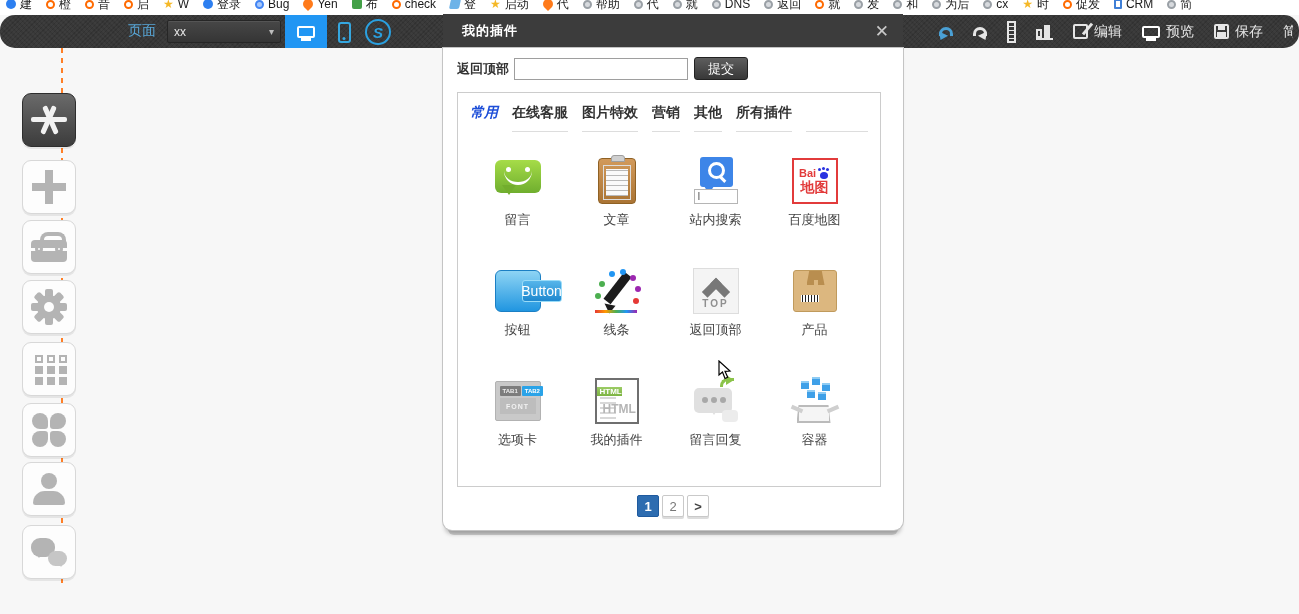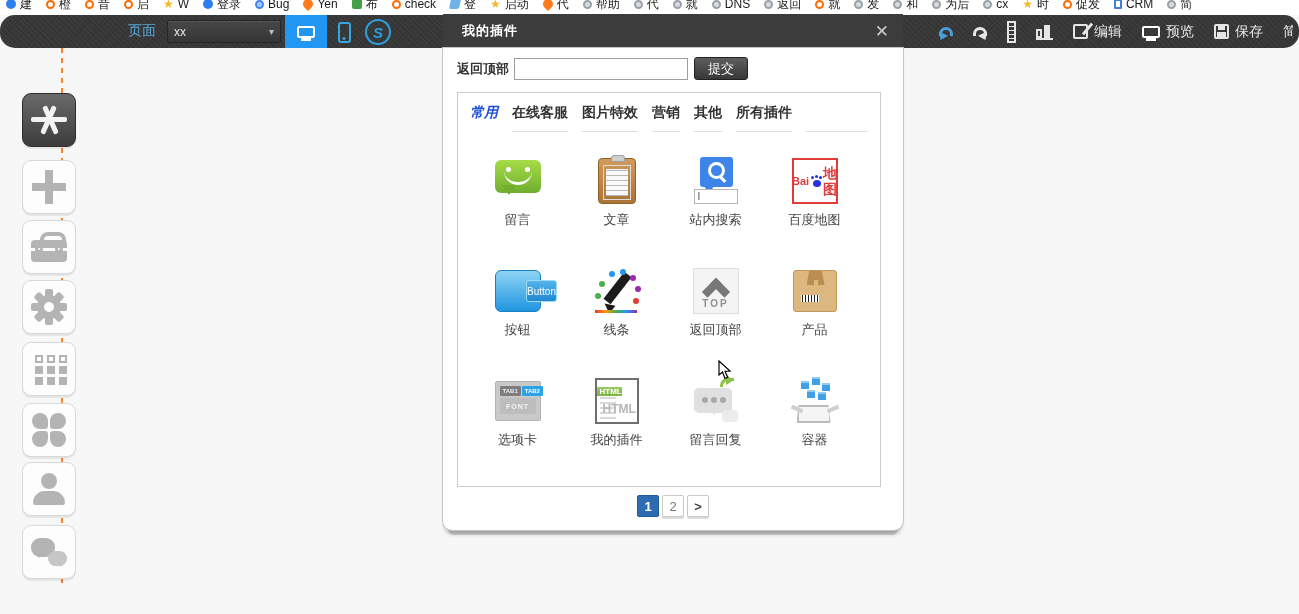--- a/index.html
+++ b/index.html
@@ -145,33 +145,33 @@
   .i-msg .bub::after { content:""; position:absolute; left:9px; top:10px; width:28px; height:12px; border-bottom:3px solid #fff; border-radius:0 0 14px 14px; }
   .i-msg .tail { position:absolute; left:7px; bottom:0; border:7px solid transparent; border-top:10px solid #72ad2d; }
 
   .i-search { position:relative; width:48px; height:48px; }
   .i-search .sq { position:absolute; left:8px; top:0; width:33px; height:30px; background:#3d85e8; border-radius:3px; }
   .i-search .sq::before { content:""; position:absolute; left:8px; top:5px; width:11px; height:11px; border:3px solid #fff; border-radius:50%; }
   .i-search .sq::after { content:""; position:absolute; left:21px; top:18px; width:3px; height:8px; background:#fff; transform:rotate(-45deg); }
   .i-search .ptr { position:absolute; left:12px; top:29px; border:5px solid transparent; border-top:8px solid #3d85e8; }
   .i-search .inp { position:absolute; left:2px; top:32px; width:44px; height:15px; background:#fff; border:1px solid #b5b5b5; font-size:10px; color:#555; padding-left:3px; line-height:13px; text-align:left; }
 
-  .i-baidu { width:46px; height:46px; background:#fff; border:2px solid #e23b3b; display:flex; flex-direction:row; align-items:center; justify-content:center; }
+  .i-baidu { width:46px; height:46px; background:#fff; border:2px solid #e23b3b; display:flex; flex-direction:column; align-items:center; justify-content:center; }
   .i-baidu .row1 { display:flex; align-items:flex-end; gap:2px; }
   .i-baidu .bai { color:#e23b3b; font-weight:bold; font-size:11px; line-height:12px; }
   .i-baidu .paw { position:relative; width:12px; height:11px; }
   .i-baidu .paw::before { content:""; position:absolute; left:2px; bottom:0; width:8px; height:7px; background:#2932e1; border-radius:50% 50% 45% 45%; }
   .i-baidu .paw::after { content:""; position:absolute; left:0; top:0; width:3px; height:3px; background:#2932e1; border-radius:50%;
     box-shadow:4px -1px 0 #2932e1, 8px 0 0 #2932e1; }
   .i-baidu .map { color:#e23b3b; font-weight:bold; font-size:14px; line-height:16px; }
 
   .i-btn { width:46px; height:42px; border-radius:6px; background:linear-gradient(#8ed4f4,#2196e0); border:1px solid #1b7fc4;
     display:flex; align-items:center; justify-content:center; }
   .i-btn .inner { width:40px; height:22px; border-radius:3px; background:linear-gradient(#56b5ea,#1f88cf); border:1px solid #9adcf8;
-    color:#fff; font-size:10px; display:flex; align-items:center; justify-content:center;margin-left:48px; }
+    color:#fff; font-size:14px; display:flex; align-items:center; justify-content:center;margin-left:48px; }
 
   .i-pencil { position:relative; width:48px; height:48px; }
   .i-pencil .body { position:absolute; left:20px; top:4px; width:9px; height:34px; background:#1c1c1c; transform:rotate(38deg); }
   .i-pencil .tip { position:absolute; left:6px; top:33px; border:5px solid transparent; border-right:10px solid #1c1c1c; transform:rotate(38deg); }
   .i-pencil .dot { position:absolute; width:6px; height:6px; border-radius:50%; }
   .i-pencil .base { position:absolute; left:2px; bottom:2px; width:42px; height:3px;
     background:linear-gradient(90deg,#e53935,#ff9800,#4caf50,#2196f3,#9c27b0); }
 
   .i-top { width:46px; height:46px; background:#f4f4f4; border:1px solid #ddd; display:flex; flex-direction:column; align-items:center; justify-content:center; }
   .i-top .chev { width:20px; height:20px; border-left:8px solid #787878; border-top:8px solid #787878; transform:rotate(45deg); margin-top:8px; }

